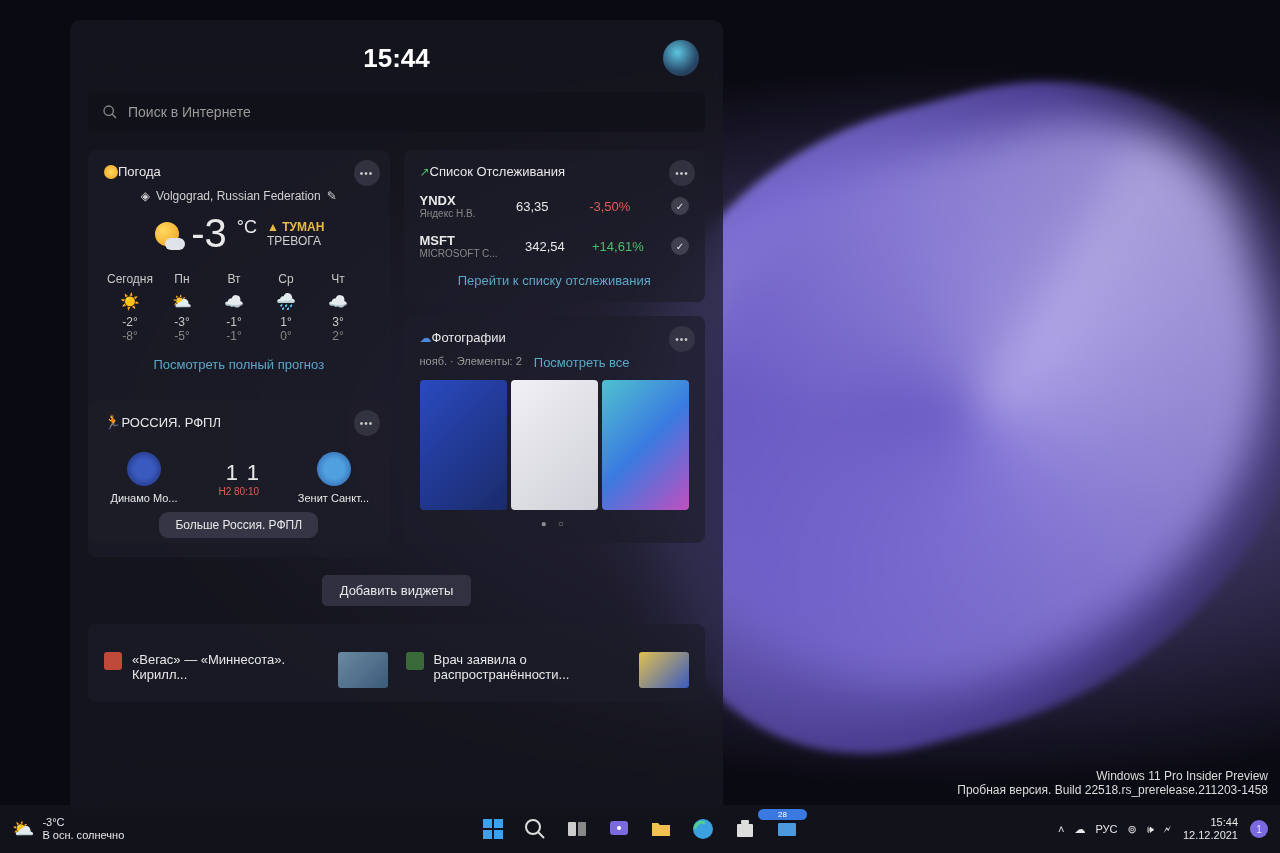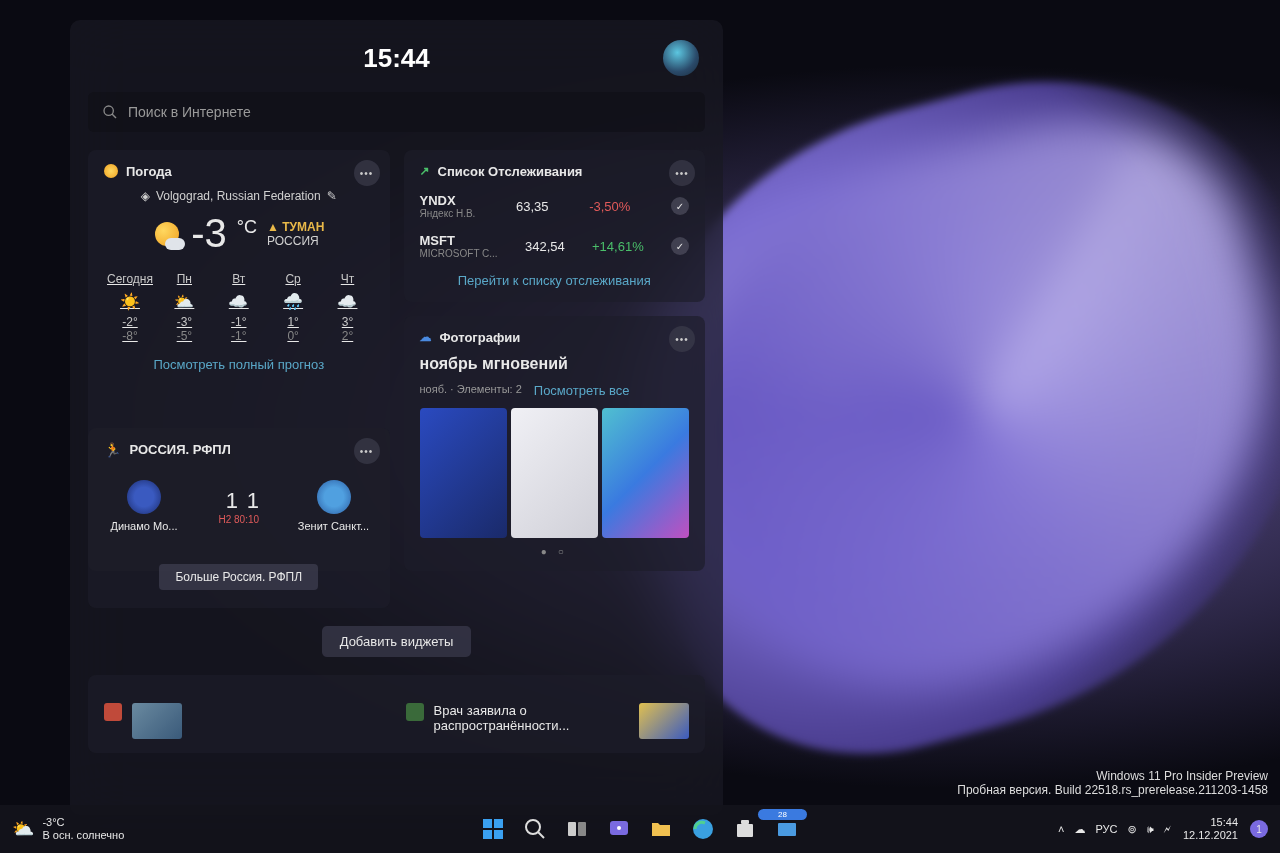--- a/index.html
+++ b/index.html
@@ -32,33 +32,33 @@
   background: radial-gradient(circle at 40% 35%, #5cc6e0 0%, #2a4a6a 60%, #1a2a3a 100%); }
 
 .search { margin-top: 14px; height: 40px; background: rgba(15,15,22,0.6); border-radius: 6px;
   display: flex; align-items: center; padding: 0 14px; gap: 10px; }
 .search svg { width: 16px; height: 16px; stroke: #888; fill: none; }
 .search-ph { color: #9a9a9a; font-size: 14px; }
 
 .grid { display: grid; grid-template-columns: 1fr 1fr; gap: 14px; margin-top: 18px; }
 
 .card { background: rgba(30,30,42,0.68); border-radius: 8px; padding: 14px 16px; position: relative; }
-.card-head { display: flex; align-items: flex-start; gap: 8px; font-size: 13px; font-weight: 700; }
+.card-head { display: flex; align-items: flex-end; gap: 0; font-size: 13px; font-weight: 400; }
 .card-menu { position: absolute; right: 10px; top: 10px; width: 26px; height: 26px;
   background: rgba(60,60,75,0.7); border-radius: 50%; display: flex; align-items: center; justify-content: center;
   letter-spacing: 1px; font-size: 10px; color: #ccc; }
 
 
 .weather .loc { display: flex; align-items: center; justify-content: center; gap: 6px; font-size: 12px; margin-top: 10px; color: #d0d0d0; }
 .weather .now { display: flex; align-items: center; justify-content: center; gap: 10px; margin-top: 8px; }
 .weather .now-temp { font-size: 40px; font-weight: 300; }
 .weather .now-unit { font-size: 18px; margin-top: -12px; }
 .weather .alert { font-size: 12px; color: #d0d0d0; text-align: left; }
 .weather .alert b { color: #e9b949; }
-.forecast { display: flex; justify-content: space-between; margin-top: 16px; text-decoration: underline; }
+.forecast { display: flex; justify-content: flex-start; margin-top: 16px; }
 .fday { text-align: center; font-size: 12px; color: #c8c8c8; width: 52px; }
 .fday .lbl { margin-bottom: 6px; }
 .fday .ic { font-size: 16px; margin: 4px 0; }
 .fday .t1, .fday .t2 { font-size: 12px; }
 .fday .t2 { color: #888; }
 .link { color: #5aa8c8; font-size: 13px; text-align: center; margin-top: 14px; }
 
 
 .stock-row { display: flex; align-items: center; justify-content: space-between; margin-top: 14px; font-size: 13px; }
 .stock-row .sym { font-weight: 600; }
@@ -69,22 +69,22 @@
 .stock-row .chk { width: 18px; height: 18px; background: rgba(100,100,115,0.5); border-radius: 50%;
   display: inline-flex; align-items: center; justify-content: center; font-size: 10px; }
 
 
 .sports .match { display: flex; align-items: center; justify-content: space-between; margin-top: 22px; }
 .sports .team { text-align: center; font-size: 11px; width: 80px; }
 .sports .badge { width: 34px; height: 34px; border-radius: 50%; margin: 0 auto 6px;
   background: radial-gradient(circle, #3a5ac0 40%, #1a2a6a 100%); }
 .sports .score { font-size: 22px; font-weight: 300; }
 .sports .meta { font-size: 10px; color: #e05a5a; }
-.sports .more-btn { margin: 32px auto 4px; width: fit-content; padding: 6px 16px;
-  background: rgba(70,70,90,0.6); border-radius: 4px; font-size: 12px; }
+.sports .more-btn { margin: 8px auto 4px; width: fit-content; padding: 6px 16px;
+  background: rgba(70,70,90,0.6); border-radius: 9px; font-size: 12px; }
 
 
 .photos .title2 { font-size: 16px; font-weight: 600; margin-top: 10px; }
 .photos .sub { font-size: 11px; color: #999; margin-top: 10px; display: flex; gap: 12px; }
 .photos .thumbs { display: flex; gap: 4px; margin-top: 10px; height: 130px; }
 .thumb { flex: 1; border-radius: 4px; background: linear-gradient(135deg, #2a4ac0, #1a2a6a); }
 .thumb.b { background: linear-gradient(135deg, #f0f0f5, #d0d0d8); }
 .thumb.c { background: linear-gradient(135deg, #50c0d0, #3a7ae0, #c050c0); }
 .dots { text-align: center; margin-top: 8px; font-size: 10px; color: #888; letter-spacing: 4px; }
 
@@ -159,21 +159,21 @@
       <div class="loc">
         <span>◈</span>
         <span>Volgograd, Russian Federation</span>
         <span>✎</span>
       </div>
       <div class="now">
         <span class="sun-ic cloud"></span>
         <span class="now-temp">-3</span>
         <span class="now-unit">°C</span>
         <div class="alert">
-          <b>▲ ТУМАН</b><br><span>РОССИЯ</span>
+          <b>▲ ТУМАН</b><br><span>ТРЕВОГА</span>
         </div>
       </div>
       <div class="forecast">
         <div class="fday">
             <div class="lbl">Сегодня</div>
             <div class="ic">☀️</div>
             <div class="t1">-2°</div>
             <div class="t2">-8°</div>
           </div>
         <div class="fday">
@@ -231,21 +231,20 @@
         </div>
         <div class="link">Перейти к списку отслеживания</div>
       </div>
 
       <div class="card photos">
         <div class="card-head">
             <span class="ic-photo">☁</span>
             <span>Фотографии</span>
           </div>
         <div class="card-menu">•••</div>
-        <div class="title2">ноябрь мгновений</div>
         <div class="sub">
             <span>нояб. · Элементы: 2</span>
             <span class="link" style="margin:0">Посмотреть все</span>
           </div>
         <div class="thumbs">
           <div class="thumb"></div>
           <div class="thumb b"></div>
           <div class="thumb c"></div>
         </div>
         <div class="dots">● ○</div>
@@ -269,20 +268,21 @@
       <div class="more-btn">Больше Россия. РФПЛ</div>
     </div>
   </div>
 
   <div class="add-btn">Добавить виджеты</div>
 
   <div class="news">
     <div class="news-row">
       <div class="news-item">
         <div class="news-ic"></div>
+        <span>«Вегас» — «Миннесота». Кирилл...</span>
         <div class="news-th"></div>
       </div>
       <div class="news-item">
         <div class="news-ic g"></div>
         <span>Врач заявила о распространённости...</span>
         <div class="news-th y"></div>
       </div>
     </div>
   </div>
 </div>

